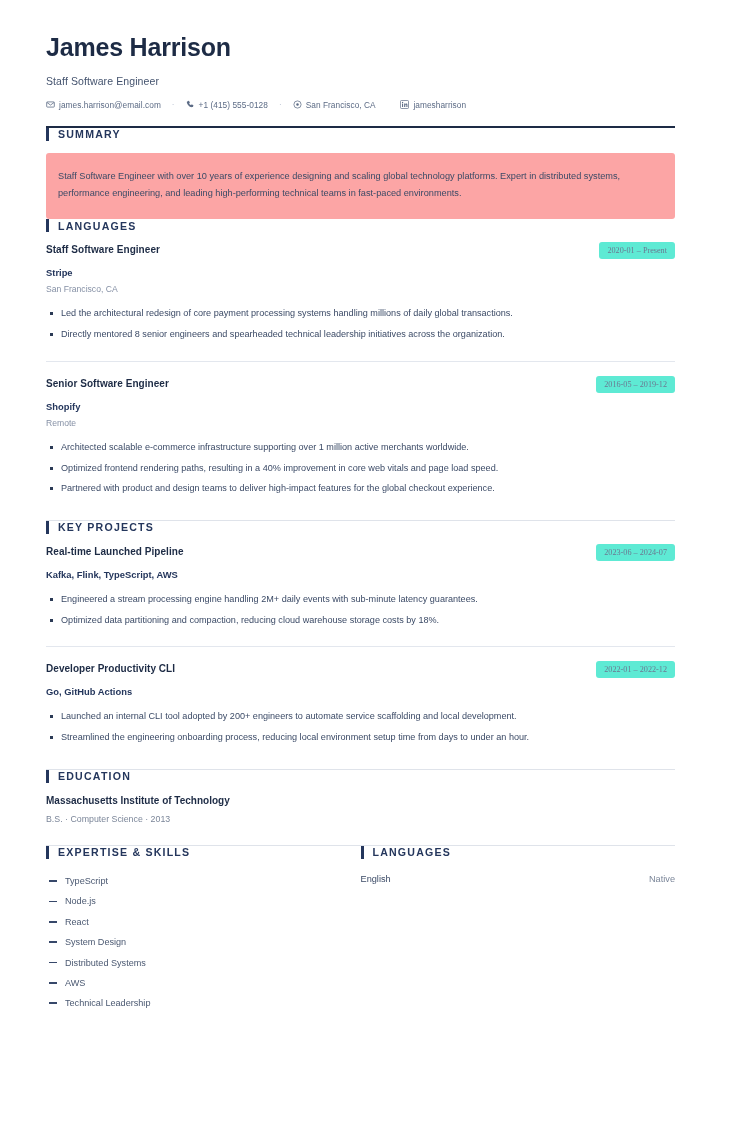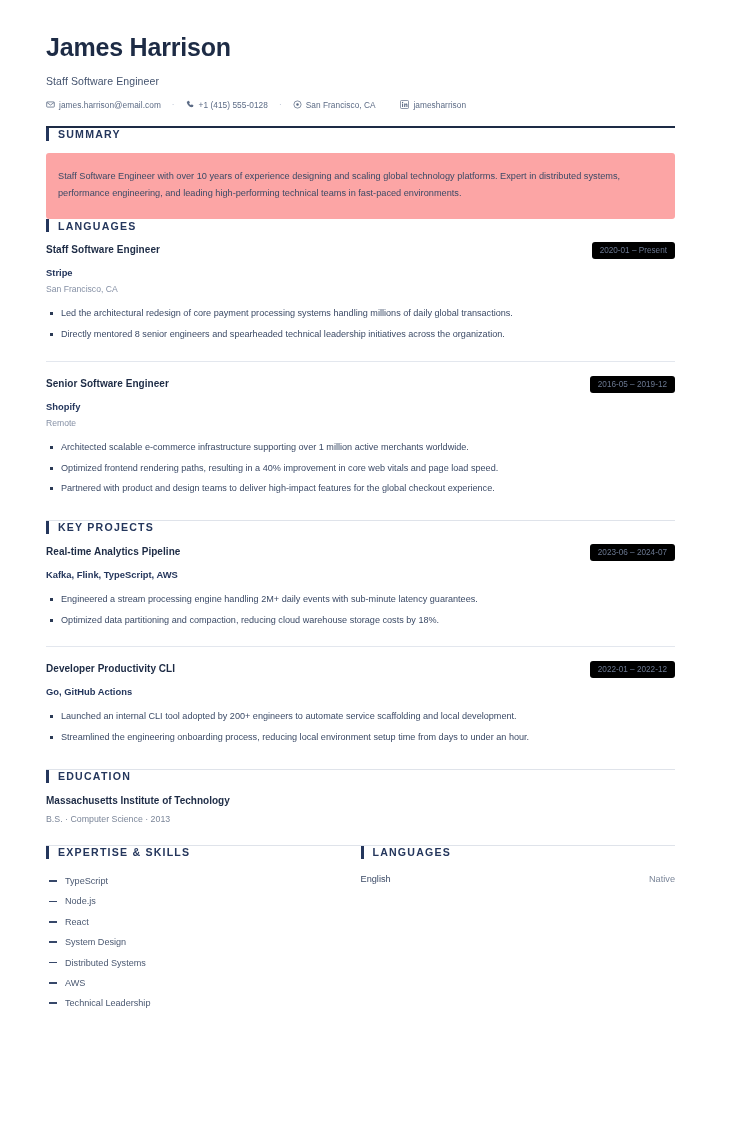--- a/index.html
+++ b/index.html
@@ -131,28 +131,29 @@
     gap: 14px;
   }
   .entry-title {
     font-size: 10px;
     font-weight: bold;
     color: #1d2b45;
     letter-spacing: 0.05px;
     line-height: 1.2;
   }
   .date-badge {
-    background: #000000;
+    background: #5eead4;
     color: #6b7891;
     font-size: 8.2px;
     padding: 4px 8px 4px 8px;
     border-radius: 3px;
     white-space: nowrap;
     flex: 0 0 auto;
     margin-top: -2px;
+    font-family: Liberation Serif, serif;
   }
   .entry-org {
     font-size: 9.4px;
     font-weight: bold;
     color: #24365c;
     margin-top: 8px;
   }
   .entry-loc {
     font-size: 8.6px;
     color: #8590a5;
@@ -350,21 +351,21 @@
   </div>
 
   <div class="section">
     <div class="section-head">
       <span class="accent-bar"></span>
       <span class="section-title">KEY PROJECTS</span>
     </div>
 
     <div class="entry">
       <div class="entry-top">
-        <div class="entry-title">Real-time Analytics Pipeline</div>
+        <div class="entry-title">Real-time Launched Pipeline</div>
         <div class="date-badge">2023-06 – 2024-07</div>
       </div>
       <div class="entry-org">Kafka, Flink, TypeScript, AWS</div>
       <div class="bullets">
         <div class="bullet">
           <span class="bullet-mark"></span>
           <span class="bullet-text">Engineered a stream processing engine handling 2M+ daily events with sub-minute latency guarantees.</span>
         </div>
         <div class="bullet">
           <span class="bullet-mark"></span>

